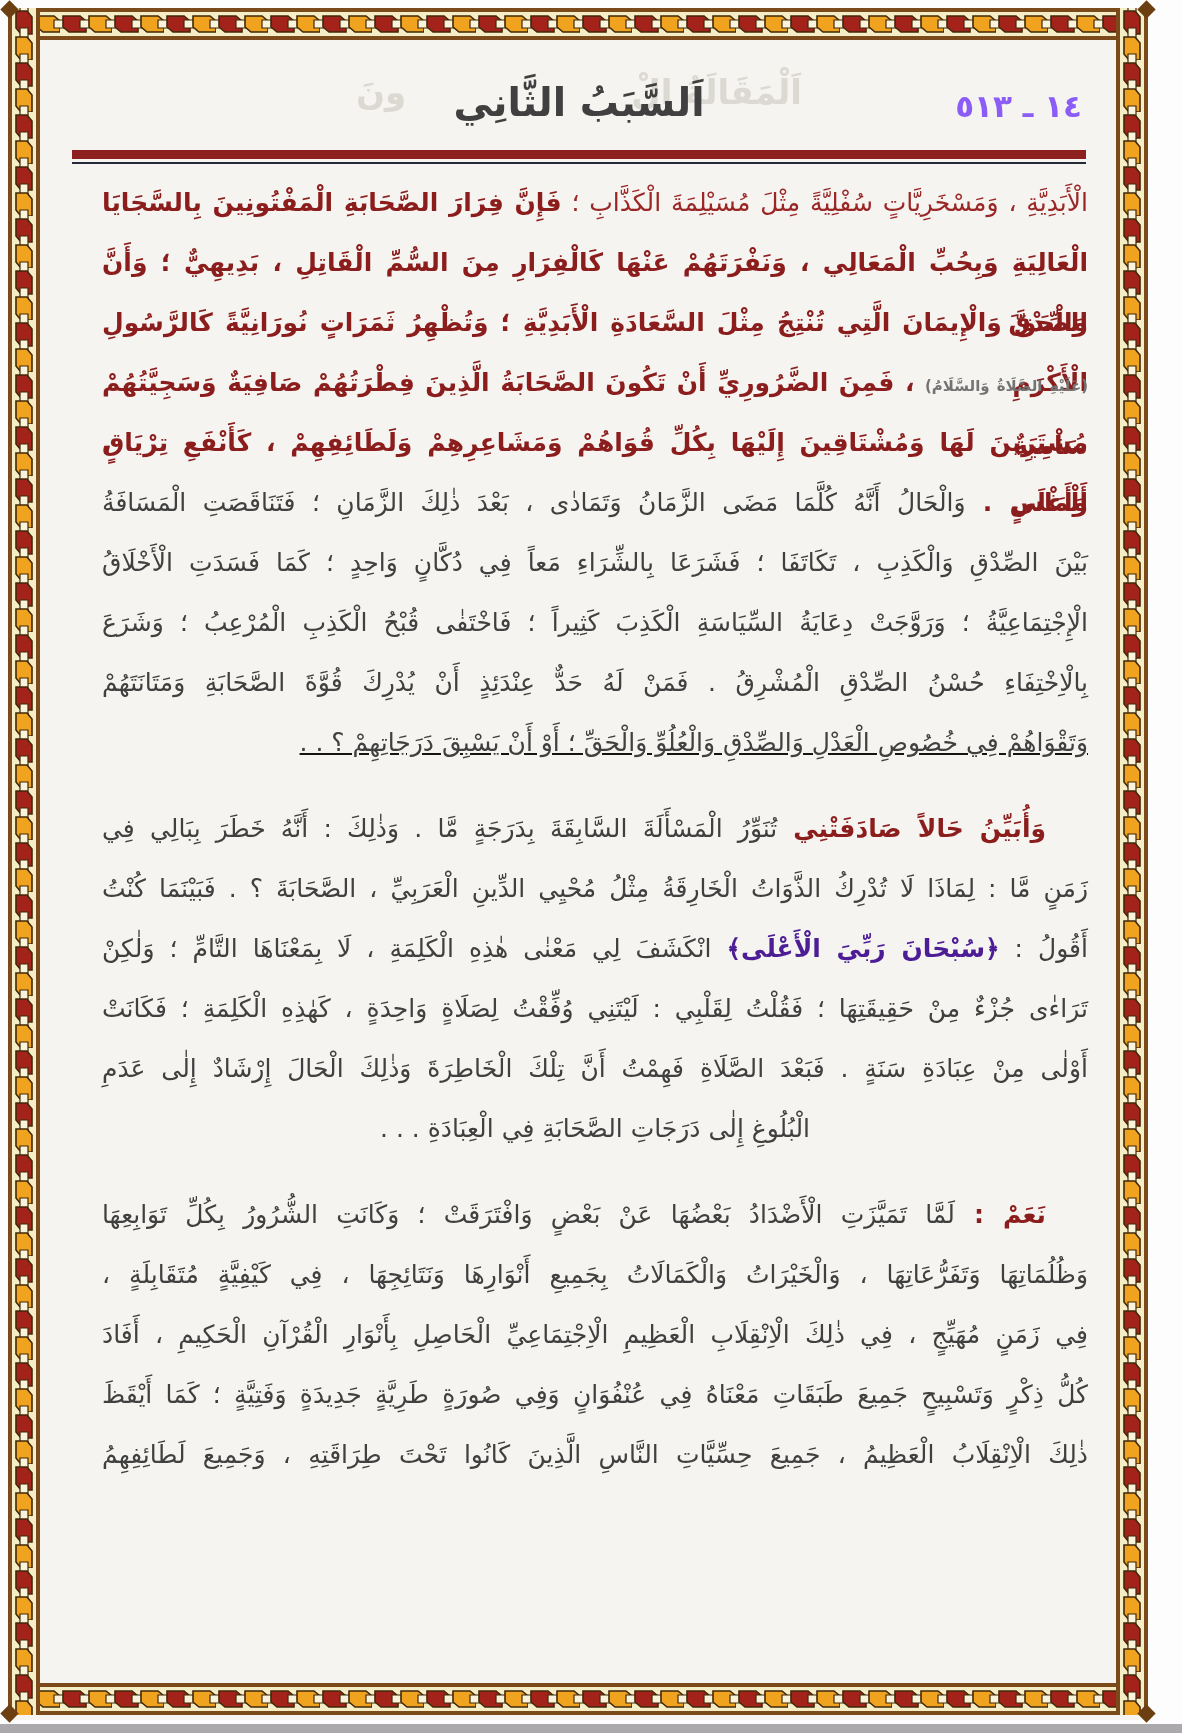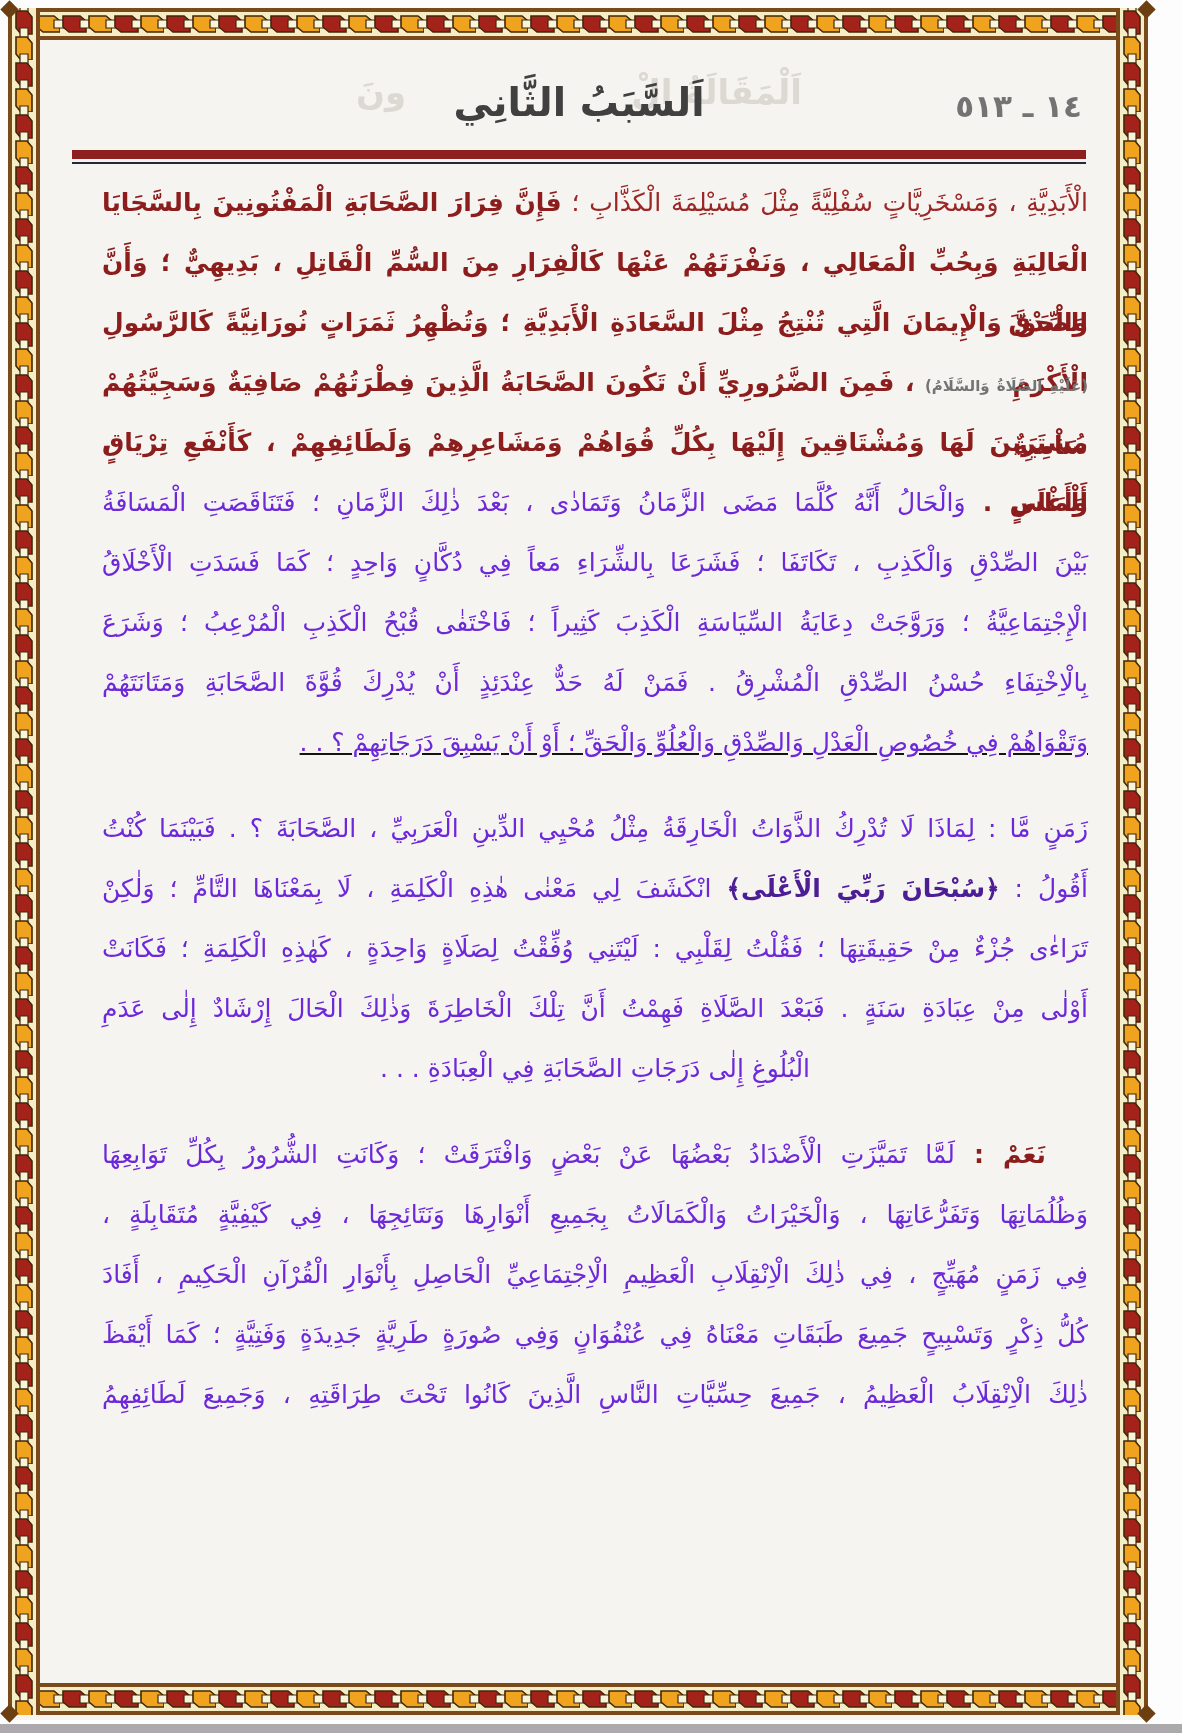--- a/index.html
+++ b/index.html
@@ -22,21 +22,21 @@
   .c-bl{left:-5px;bottom:0px;} .c-br{right:-5px;bottom:0px;}
   .bottom-edge{position:absolute;left:0;bottom:0;width:1182px;height:9px;background:#aca9ad;}
 
   .content{
     position:absolute;left:62px;top:46px;width:1018px;height:1600px;
     direction:rtl;
   }
   .header-row{position:relative;height:92px;}
   .page-number{
     position:absolute;right:6px;top:34px;
-    color:#737373;font-weight:bold;font-size:31px;letter-spacing:1px;
+    color:#8b5cf6;font-weight:bold;font-size:31px;letter-spacing:1px;
   }
   .title-wrap{position:absolute;left:0;right:0;top:0;height:92px;}
   .watermark{
     position:absolute;left:0;right:0;top:18px;display:flex;direction:rtl;
     justify-content:center;gap:225px;color:#dcd8d2;font-weight:bold;font-size:34px;
     pointer-events:none;
   }
   .title{
     position:absolute;left:0;right:0;top:26px;margin:0;text-align:center;
     color:#404040;font-size:39px;font-weight:bold;
@@ -45,21 +45,21 @@
   .rule-thin{height:2px;background:#252a38;margin:3px 2px 0 2px;}
 
   .text-body{margin-top:9px;font-size:25px;color:#161412;}
   .para{margin-top:26px;}
   .para:first-child{margin-top:0;}
   .line{height:60px;line-height:60px;white-space:normal;margin-left:32px;}
   .just{text-align:justify;text-align-last:justify;}
   .end{text-align:right;text-align-last:right;text-decoration:underline;}
   .center{text-align:center;text-align-last:center;}
   .indent{padding-right:42px;}
-  .seg-black{color:#6d28d9;}
+  .seg-black{color:#404040;}
   .seg-red{color:#9b2626;}
   .seg-redbold{color:#8b1d1c;font-weight:bold;}
   .seg-quran{color:#4c1d95;font-weight:bold;}
   .seg-sym{color:#737373;font-size:15px;font-weight:bold;}
 </style>
 </head>
 <body>
 
 <div class="page">
 
@@ -153,20 +153,21 @@
           <div class="line just"><span class="seg-redbold">وَالْحَقَّ وَالْإِيمَانَ الَّتِي تُنْتِجُ مِثْلَ السَّعَادَةِ الْأَبَدِيَّةِ ؛ وَتُظْهِرُ ثَمَرَاتٍ نُورَانِيَّةً كَالرَّسُولِ الْأَكْرَمِ</span></div>
           <div class="line just"><span class="seg-sym">(عَلَيْهِ الصَّلَاةُ وَالسَّلَامُ)</span><span class="seg-redbold"> ، فَمِنَ الضَّرُورِيِّ أَنْ تَكُونَ الصَّحَابَةُ الَّذِينَ فِطْرَتُهُمْ صَافِيَةٌ وَسَجِيَّتُهُمْ سَامِيَةٌ ،</span></div>
           <div class="line just"><span class="seg-redbold">مُشْتَرِينَ لَهَا وَمُشْتَاقِينَ إِلَيْهَا بِكُلِّ قُوَاهُمْ وَمَشَاعِرِهِمْ وَلَطَائِفِهِمْ ، كَأَنْفَعِ تِرْيَاقٍ وَأَغْلَى</span></div>
           <div class="line just"><span class="seg-redbold">أَلْمَاسٍ . </span><span class="seg-black">وَالْحَالُ أَنَّهُ كُلَّمَا مَضَى الزَّمَانُ وَتَمَادٰى ، بَعْدَ ذٰلِكَ الزَّمَانِ ؛ فَتَنَاقَصَتِ الْمَسَافَةُ</span></div>
           <div class="line just"><span class="seg-black">بَيْنَ الصِّدْقِ وَالْكَذِبِ ، تَكَاتَفَا ؛ فَشَرَعَا بِالشِّرَاءِ مَعاً فِي دُكَّانٍ وَاحِدٍ ؛ كَمَا فَسَدَتِ الْأَخْلَاقُ</span></div>
           <div class="line just"><span class="seg-black">الْإِجْتِمَاعِيَّةُ ؛ وَرَوَّجَتْ دِعَايَةُ السِّيَاسَةِ الْكَذِبَ كَثِيراً ؛ فَاخْتَفٰى قُبْحُ الْكَذِبِ الْمُرْعِبُ ؛ وَشَرَعَ</span></div>
           <div class="line just"><span class="seg-black">بِالْاِخْتِفَاءِ حُسْنُ الصِّدْقِ الْمُشْرِقُ . فَمَنْ لَهُ حَدٌّ عِنْدَئِذٍ أَنْ يُدْرِكَ قُوَّةَ الصَّحَابَةِ وَمَتَانَتَهُمْ</span></div>
           <div class="line end"><span class="seg-black">وَتَقْوَاهُمْ فِي خُصُوصِ الْعَدْلِ وَالصِّدْقِ وَالْعُلُوِّ وَالْحَقِّ ؛ أَوْ أَنْ يَسْبِقَ دَرَجَاتِهِمْ ؟ . .</span></div>
         </div>
         <div class="para">
+          <div class="line just indent"><span class="seg-redbold">وَأُبَيِّنُ حَالاً صَادَفَتْنِي </span><span class="seg-black">تُنَوِّرُ الْمَسْأَلَةَ السَّابِقَةَ بِدَرَجَةٍ مَّا . وَذٰلِكَ : أَنَّهُ خَطَرَ بِبَالِي فِي</span></div>
           <div class="line just"><span class="seg-black">زَمَنٍ مَّا : لِمَاذَا لَا تُدْرِكُ الذَّوَاتُ الْخَارِقَةُ مِثْلُ مُحْيِي الدِّينِ الْعَرَبِيِّ ، الصَّحَابَةَ ؟ . فَبَيْنَمَا كُنْتُ</span></div>
           <div class="line just"><span class="seg-black">أَقُولُ : </span><span class="seg-quran">﴿سُبْحَانَ رَبِّيَ الْأَعْلَى﴾</span><span class="seg-black"> انْكَشَفَ لِي مَعْنٰى هٰذِهِ الْكَلِمَةِ ، لَا بِمَعْنَاهَا التَّامِّ ؛ وَلٰكِنْ</span></div>
           <div class="line just"><span class="seg-black">تَرَاءٰى جُزْءٌ مِنْ حَقِيقَتِهَا ؛ فَقُلْتُ لِقَلْبِي : لَيْتَنِي وُفِّقْتُ لِصَلَاةٍ وَاحِدَةٍ ، كَهٰذِهِ الْكَلِمَةِ ؛ فَكَانَتْ</span></div>
           <div class="line just"><span class="seg-black">أَوْلٰى مِنْ عِبَادَةِ سَنَةٍ . فَبَعْدَ الصَّلَاةِ فَهِمْتُ أَنَّ تِلْكَ الْخَاطِرَةَ وَذٰلِكَ الْحَالَ إِرْشَادٌ إِلٰى عَدَمِ</span></div>
           <div class="line center"><span class="seg-black">الْبُلُوغِ إِلٰى دَرَجَاتِ الصَّحَابَةِ فِي الْعِبَادَةِ . . .</span></div>
         </div>
         <div class="para">
           <div class="line just indent"><span class="seg-redbold">نَعَمْ : </span><span class="seg-black">لَمَّا تَمَيَّزَتِ الْأَضْدَادُ بَعْضُهَا عَنْ بَعْضٍ وَافْتَرَقَتْ ؛ وَكَانَتِ الشُّرُورُ بِكُلِّ تَوَابِعِهَا</span></div>
           <div class="line just"><span class="seg-black">وَظُلُمَاتِهَا وَتَفَرُّعَاتِهَا ، وَالْخَيْرَاتُ وَالْكَمَالَاتُ بِجَمِيعِ أَنْوَارِهَا وَنَتَائِجِهَا ، فِي كَيْفِيَّةٍ مُتَقَابِلَةٍ ،</span></div>
           <div class="line just"><span class="seg-black">فِي زَمَنٍ مُهَيِّجٍ ، فِي ذٰلِكَ الْاِنْقِلَابِ الْعَظِيمِ الْاِجْتِمَاعِيِّ الْحَاصِلِ بِأَنْوَارِ الْقُرْآنِ الْحَكِيمِ ، أَفَادَ</span></div>

